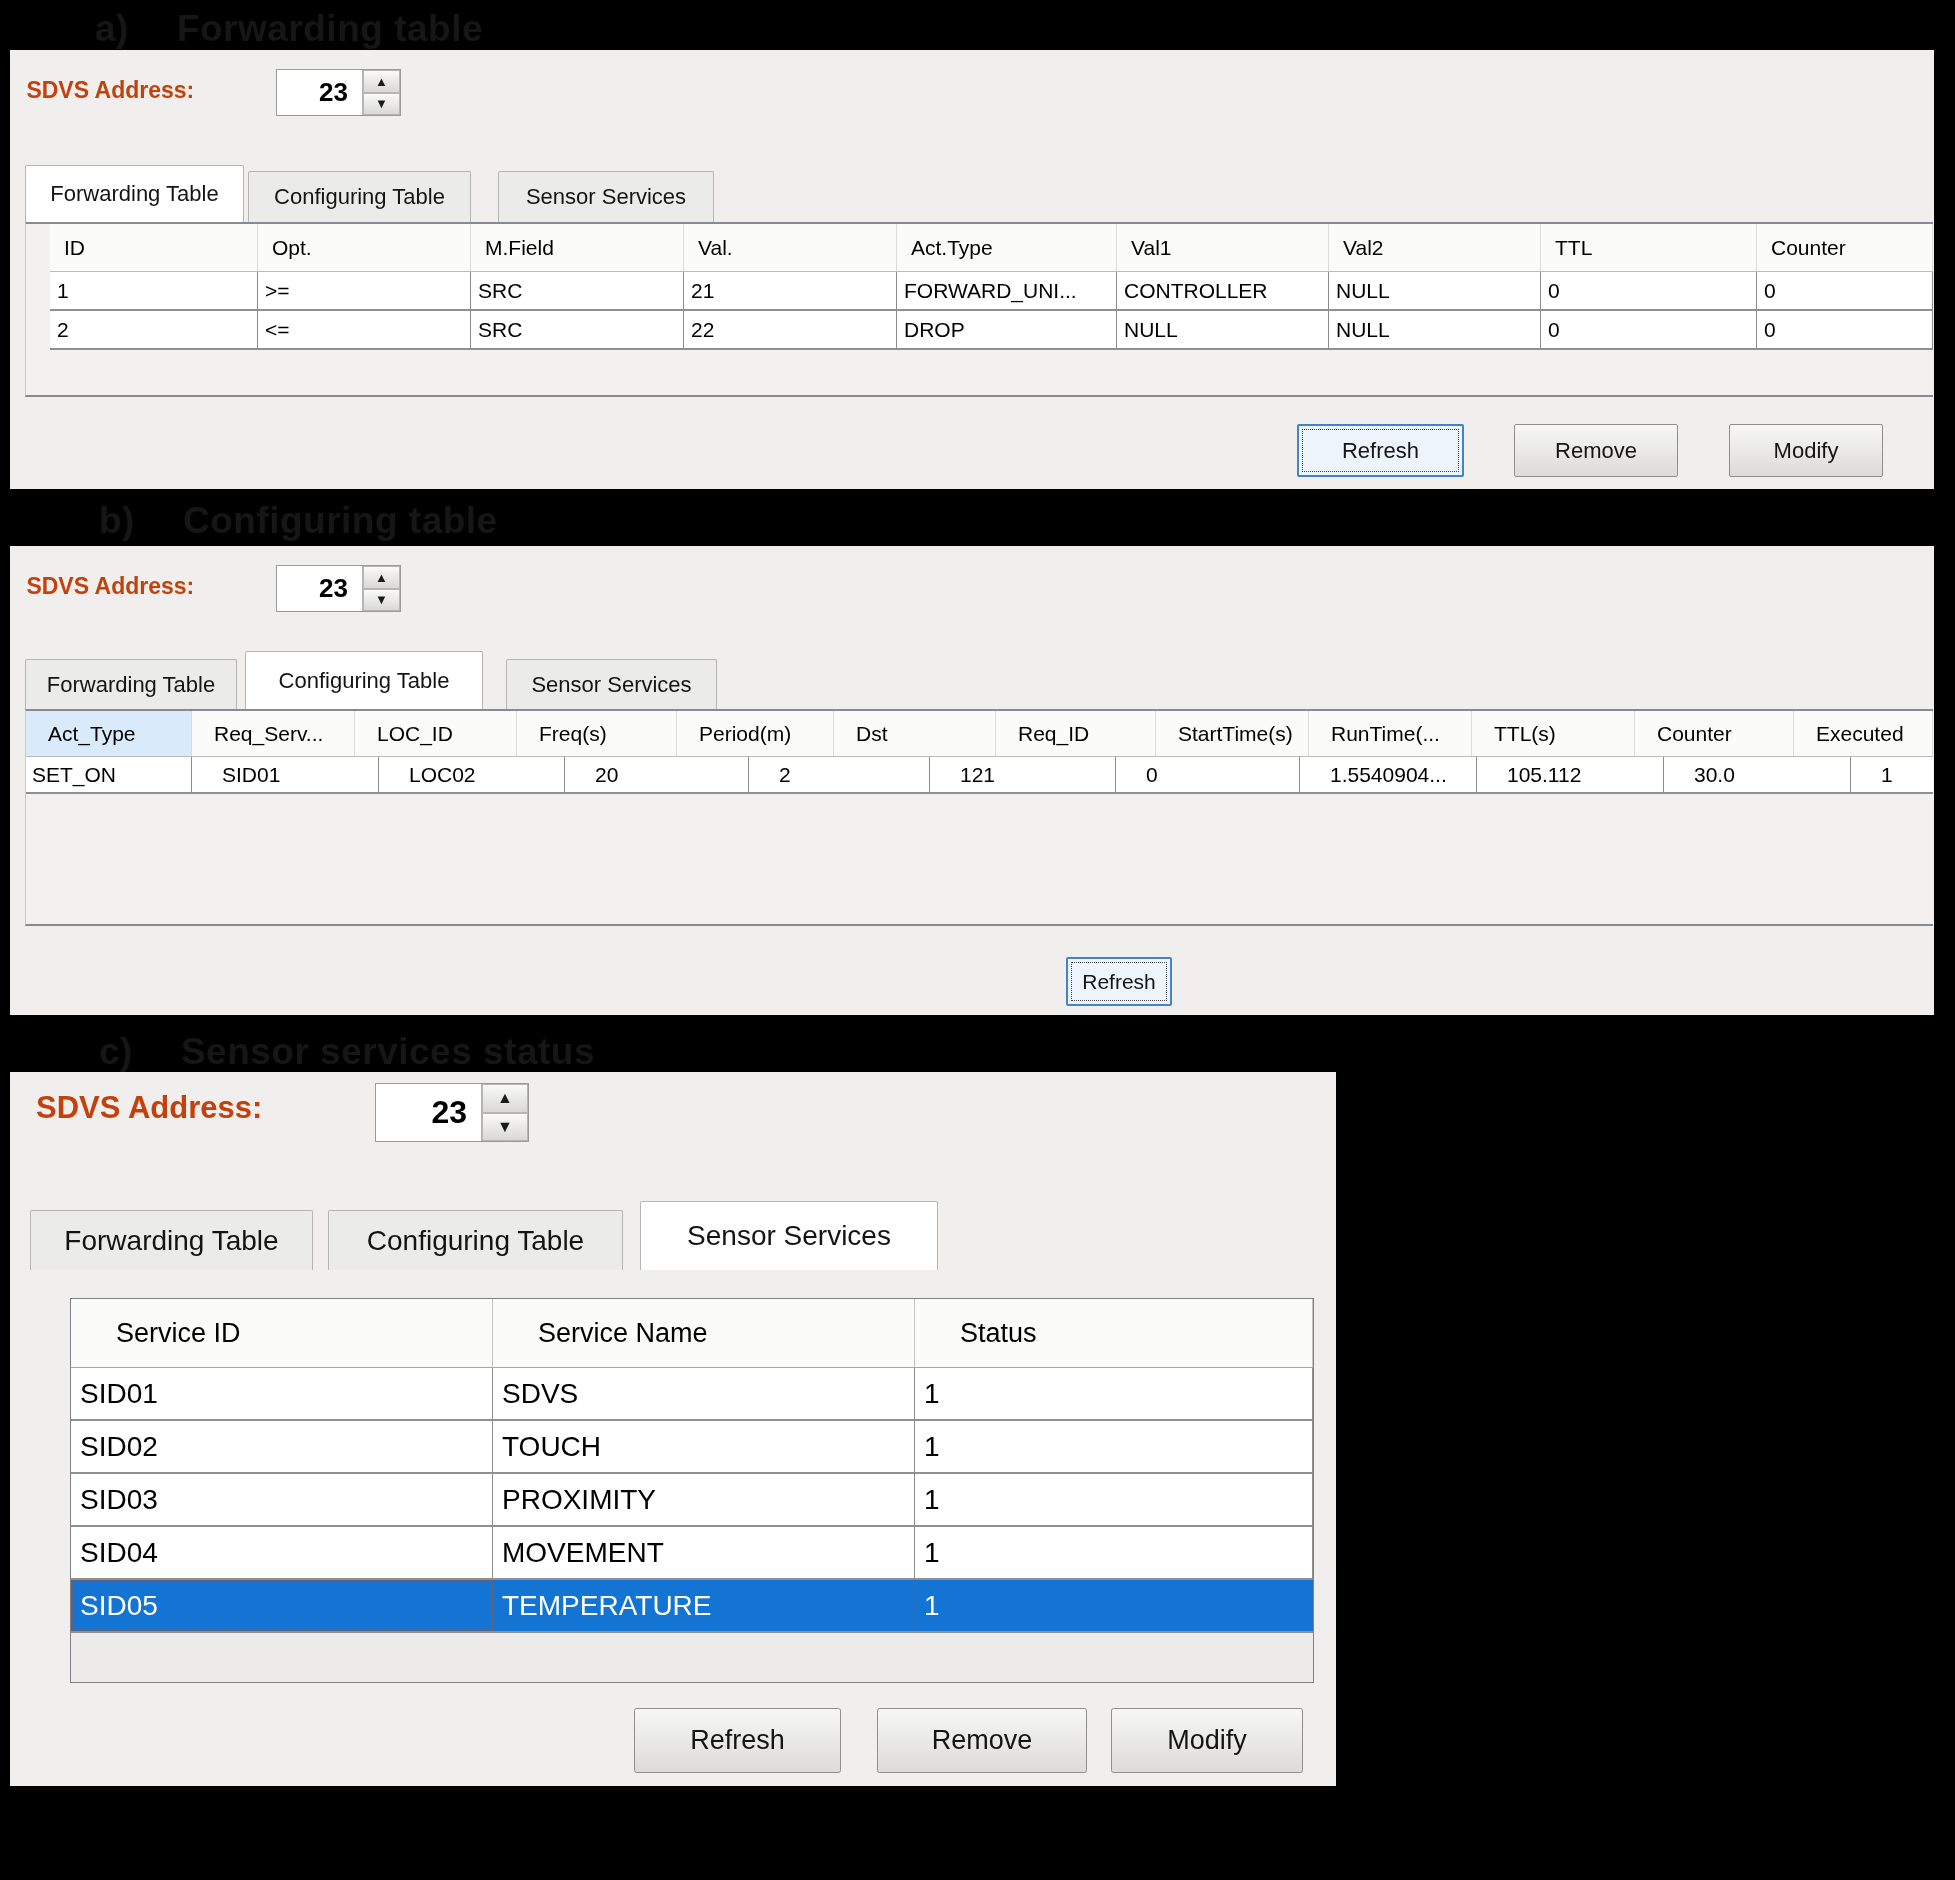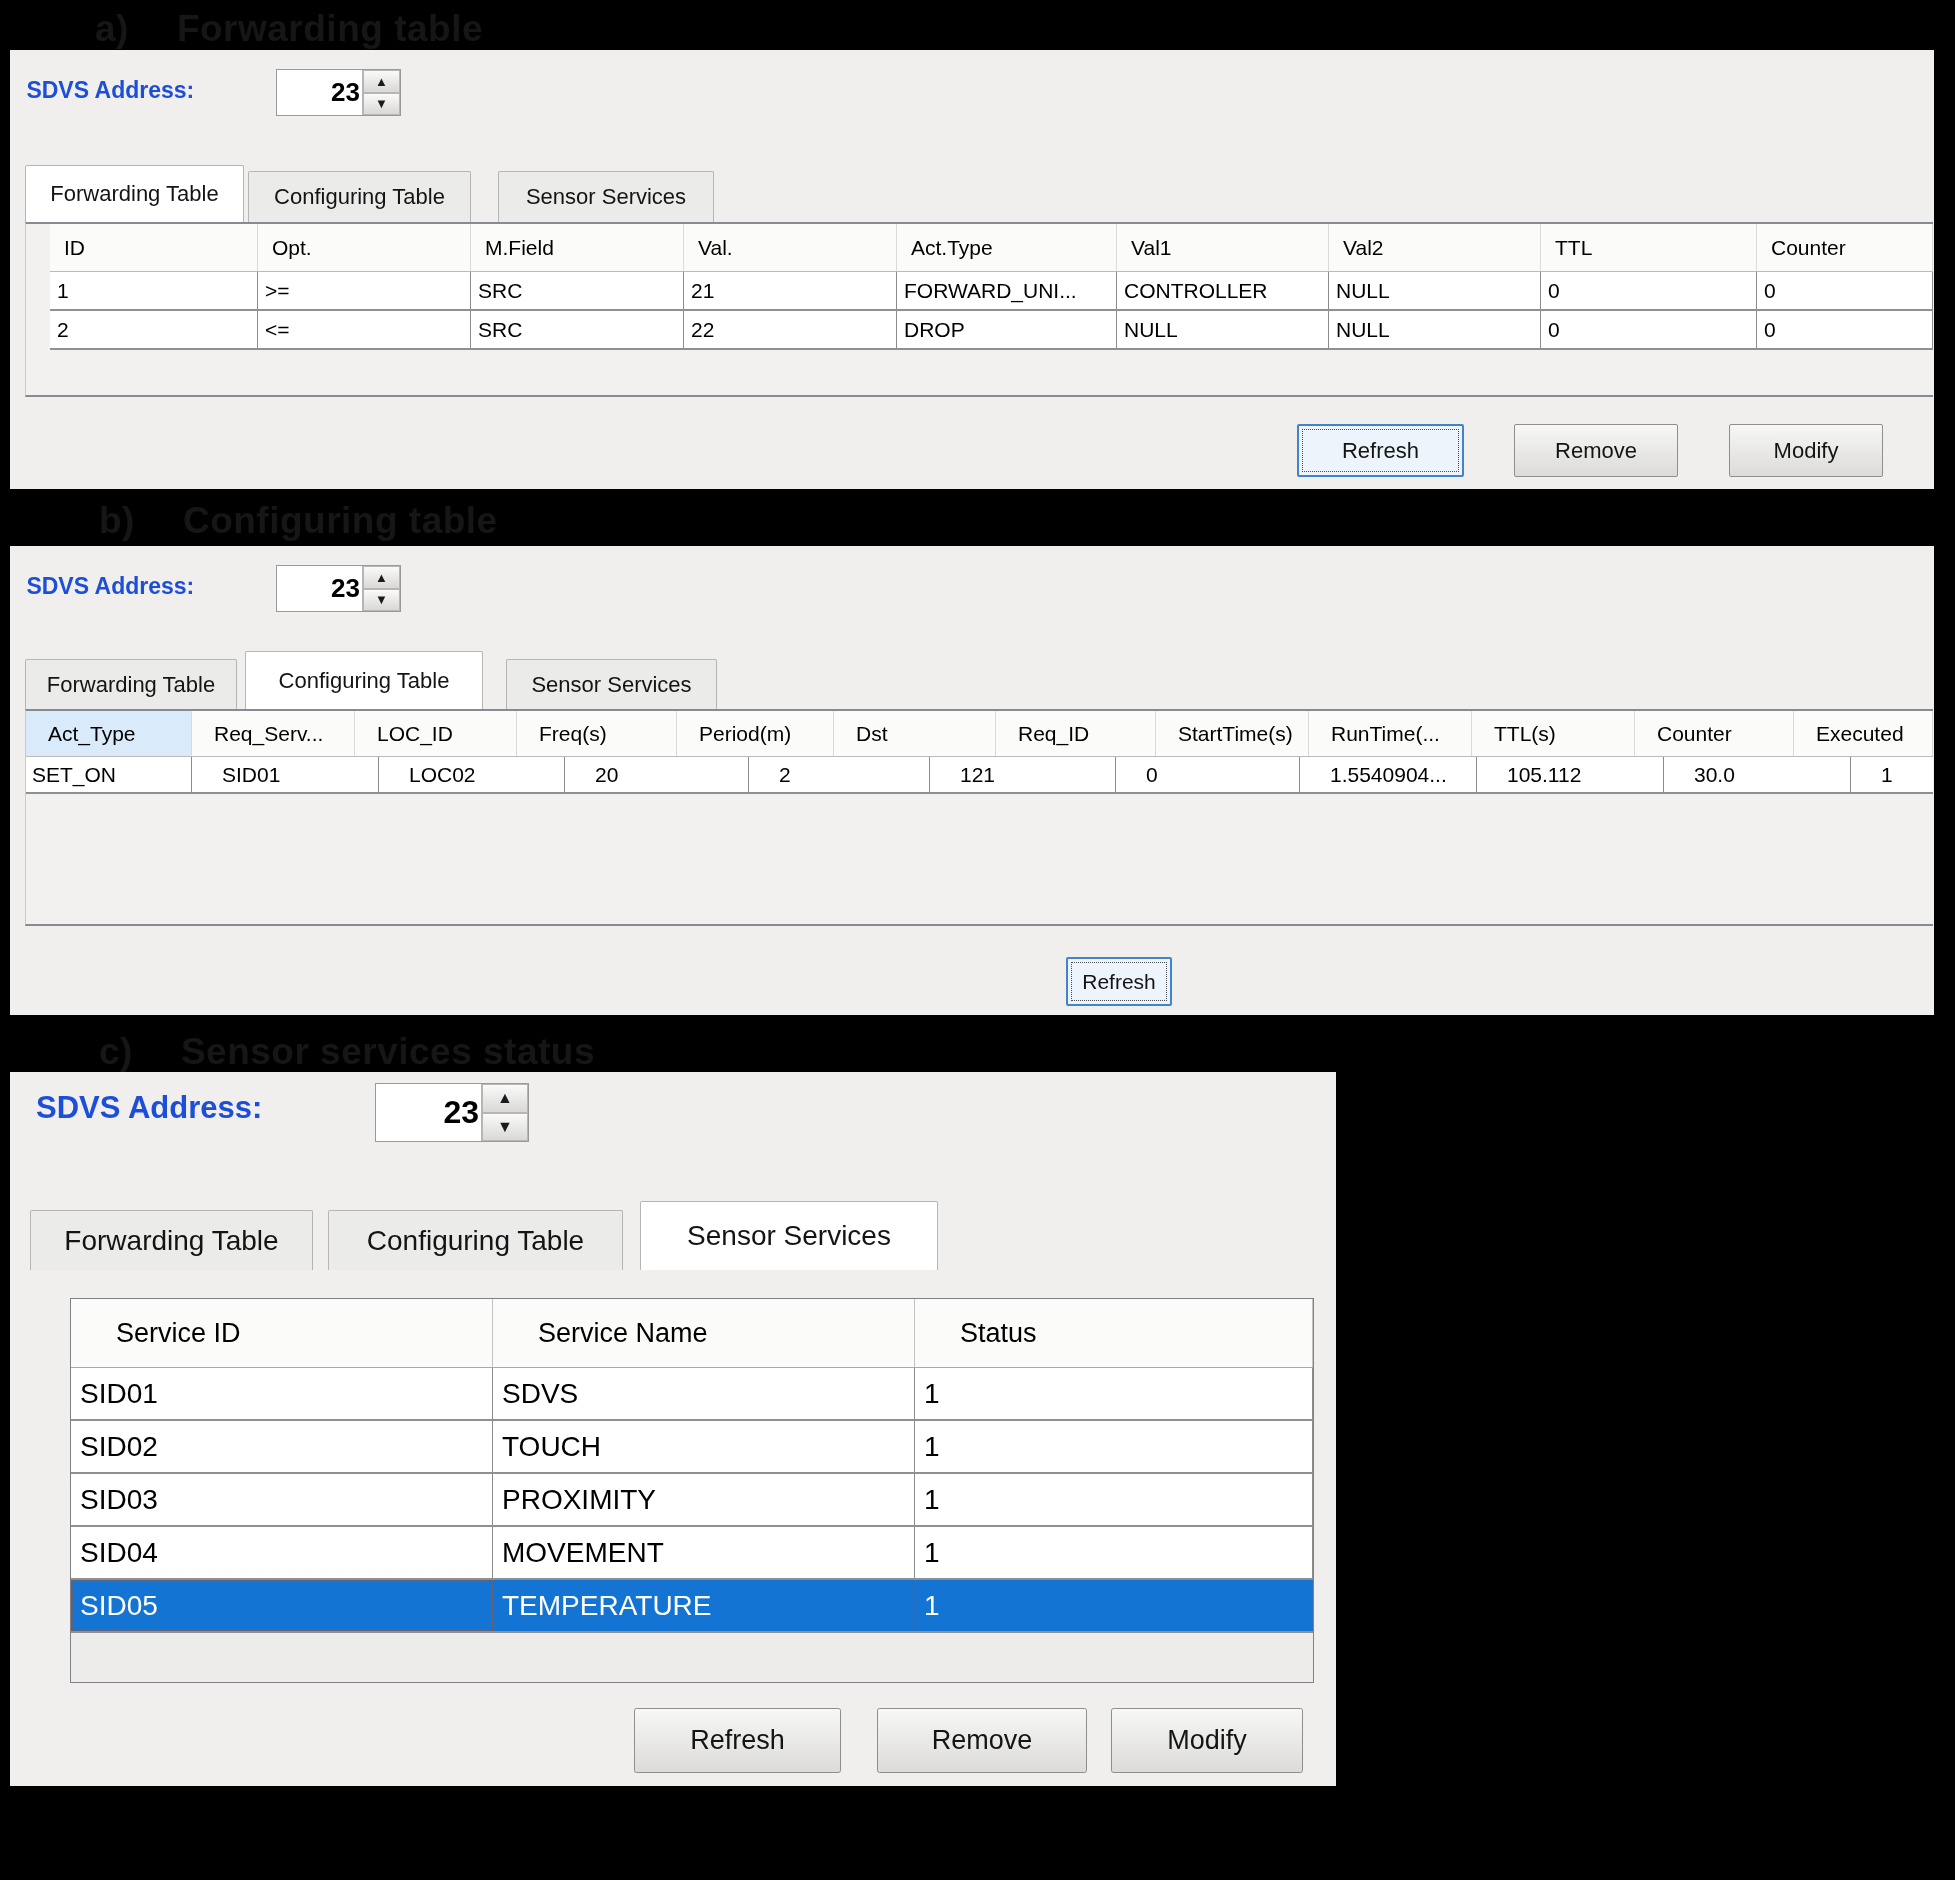--- a/index.html
+++ b/index.html
@@ -6,27 +6,27 @@
   .canvas{position:relative;width:1955px;height:1880px;background:#000;overflow:hidden;
           font-family:"Liberation Sans",sans-serif;color:#000;}
 
   
   .caption{position:absolute;display:flex;gap:48px;color:#161616;font-weight:bold;
            font-size:37px;letter-spacing:0.5px;}
 
   
   .panel{position:absolute;background:#f0efee;}
 
-  .addr-label{position:absolute;font-weight:bold;font-size:23px;color:#1d4ed8;}
+  .addr-label{position:absolute;font-weight:bold;font-size:23px;color:#c2410c;}
   .p3 .addr-label{font-size:31px;}
 
   
   .spin{position:absolute;display:flex;background:#fff;border:1.5px solid #9a9a9a;box-sizing:border-box;}
   .spin-field{flex:1;display:flex;align-items:center;justify-content:flex-end;
-              padding-right:2px;font-size:26px;font-weight:600;background:#fff;}
+              padding-right:14px;font-size:26px;font-weight:600;background:#fff;}
   .p3 .spin-field{font-size:32px;}
   .spin-btns{width:37px;display:flex;flex-direction:column;border-left:1px solid #b5b4b2;}
   .p3 .spin-btns{width:46px;}
   .spin-btn{flex:1;display:flex;align-items:center;justify-content:center;
             background:linear-gradient(#fafafa,#d9d8d6);border:1px solid #b7b6b4;box-sizing:border-box;
             font-size:13px;color:#1a1a1a;line-height:1;}
   .p3 .spin-btn{font-size:16px;}
   .spin-btn.up{border-bottom-width:0.5px;}
   .spin-btn.down{border-top-width:0.5px;}
 

